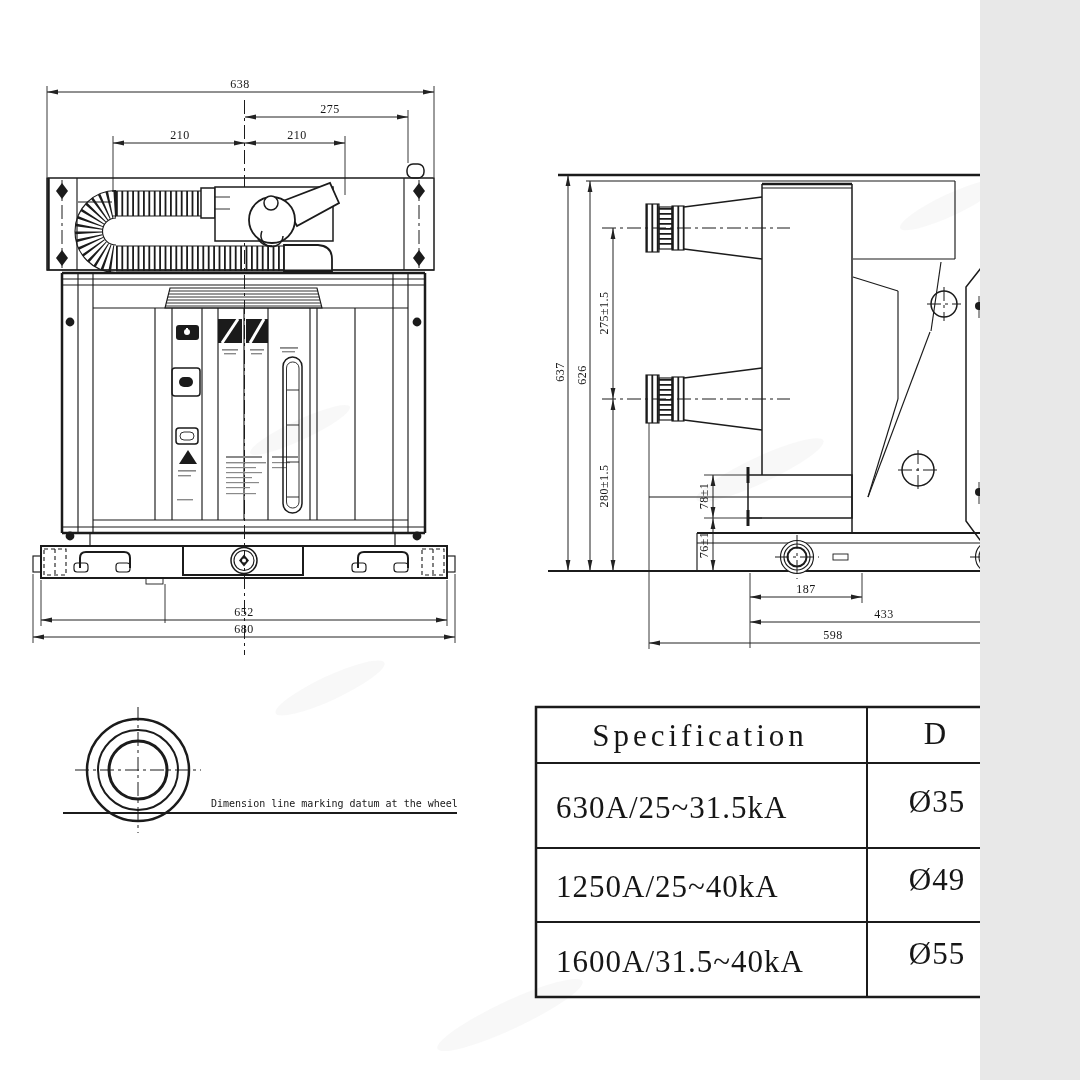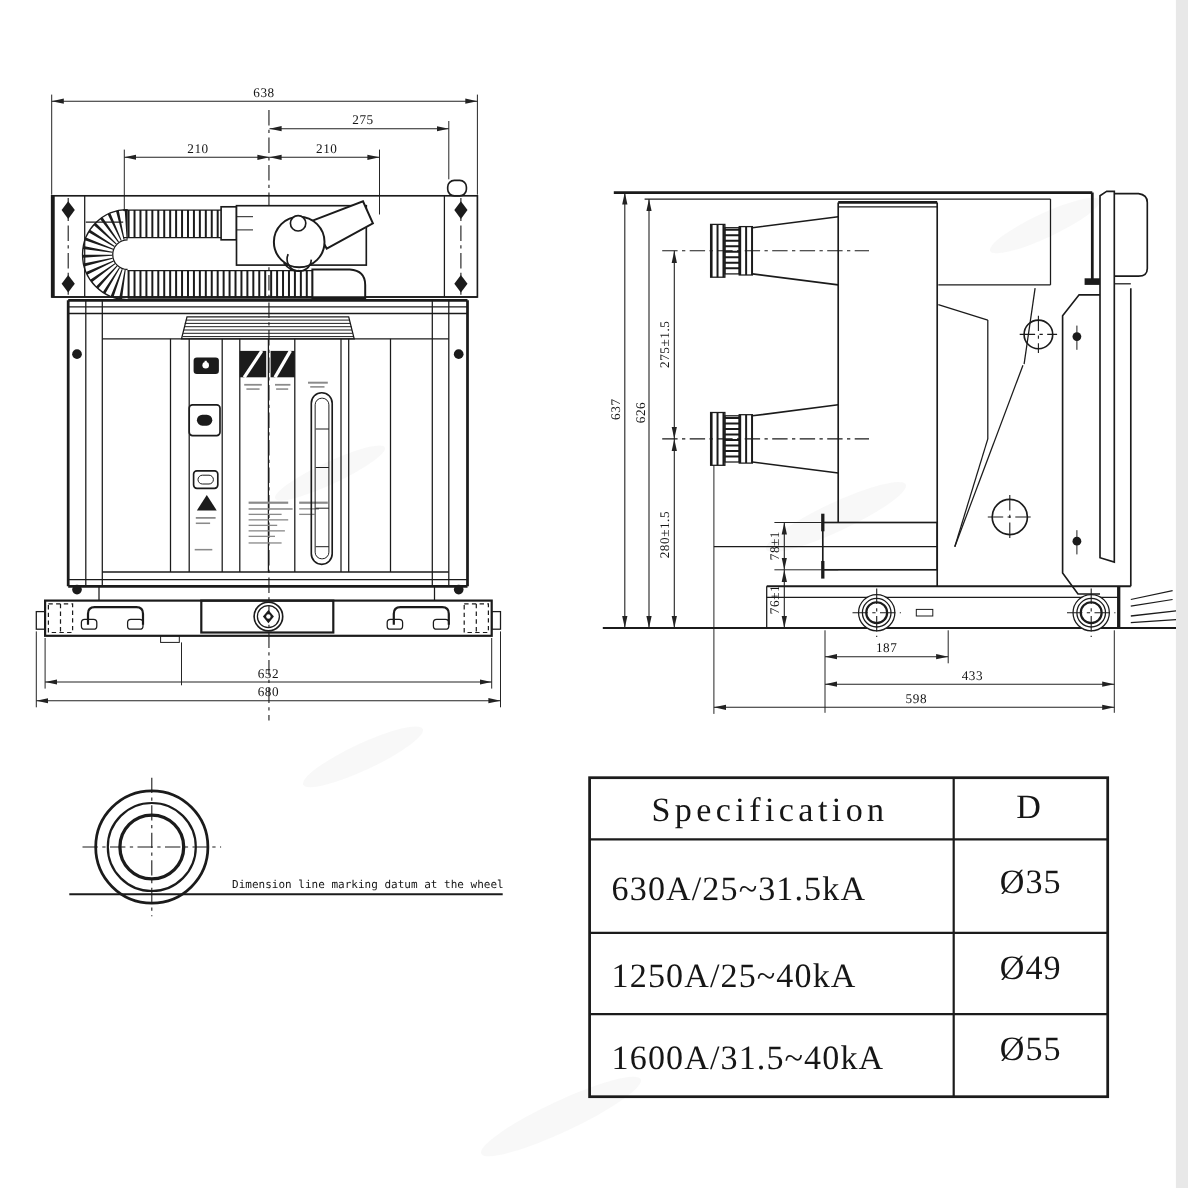--- a/index.html
+++ b/index.html
@@ -1,16 +1,16 @@
 <!DOCTYPE html>
 <html><head>
 <meta charset="utf-8">
 <style>
   html,body{margin:0;padding:0;background:#e8e8e8;}
-  #stage{position:relative;width:1069px;height:1080px;background:#ffffff;overflow:hidden;
+  #stage{position:relative;width:980px;height:1080px;background:#ffffff;overflow:hidden;
          font-family:"Liberation Serif",serif;}
   svg{position:absolute;left:0;top:0;}
   .ln{stroke:#1b1b1b;fill:none;stroke-linecap:butt;}
   .w08{stroke-width:.9}.w1{stroke-width:1.15}.w15{stroke-width:1.5}.w18{stroke-width:1.8}
   .w2{stroke-width:2}.w25{stroke-width:2.5}.w3{stroke-width:3}
   .cl{stroke:#1b1b1b;fill:none;stroke-width:1;stroke-dasharray:14 4 3 4;}
   .dsh{stroke:#1b1b1b;fill:none;stroke-width:1.1;stroke-dasharray:4 3;}
   .corr{stroke:#1b1b1b;fill:none;stroke-dasharray:1.8 3.6;}
   .corr2{stroke:#1b1b1b;fill:none;stroke-dasharray:1.8 3.2;}
   .blk{fill:#1b1b1b;stroke:none;}

